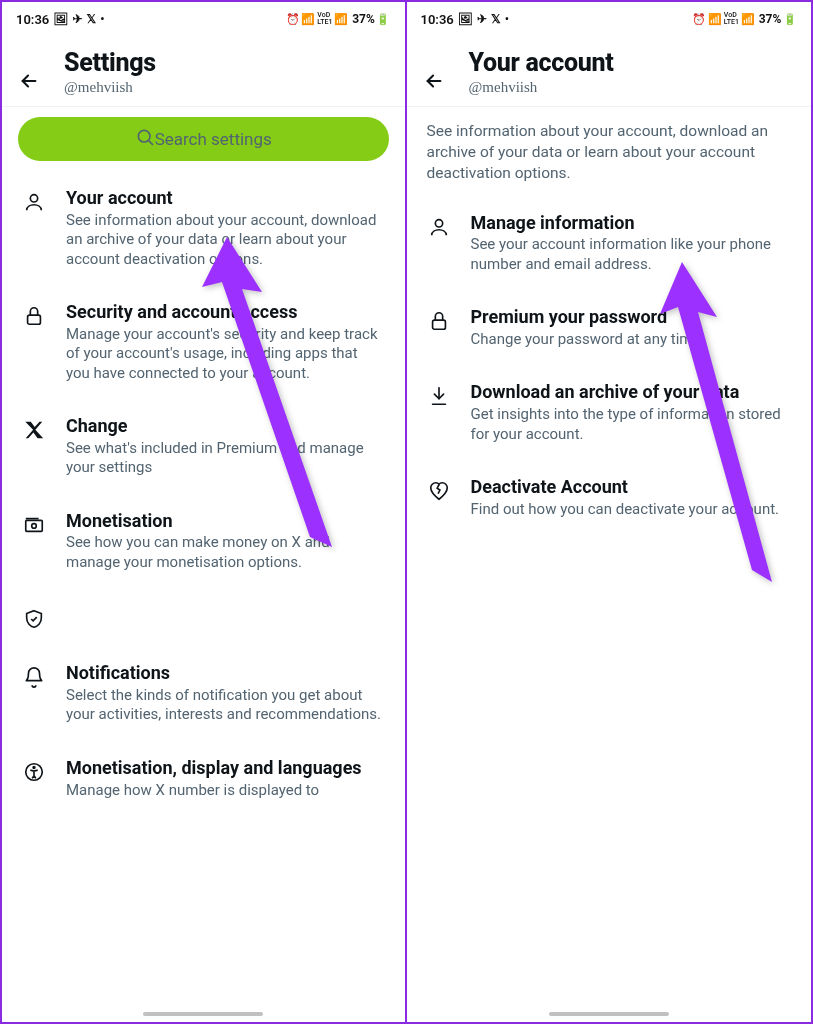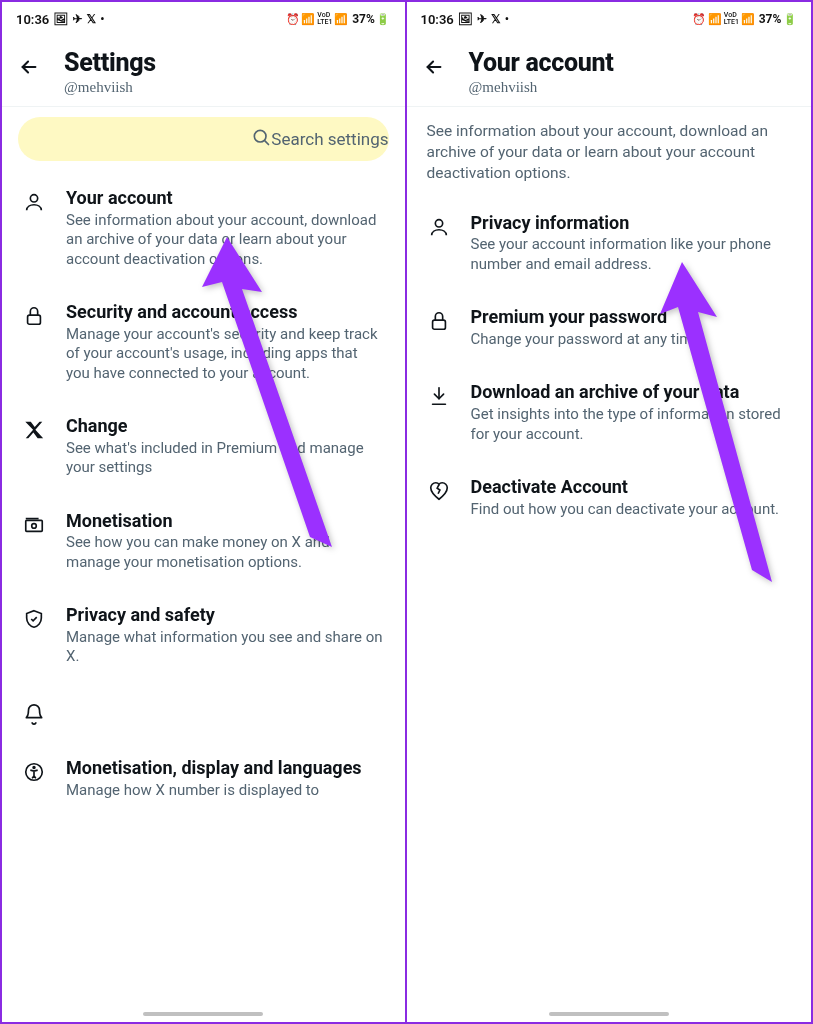--- a/index.html
+++ b/index.html
@@ -28,37 +28,37 @@
     font-size: 13px;
     font-weight: 600;
     color:#111;
     height: 30px;
   }
   .status-left { display:flex; align-items:center; gap:4px;text-align:center; }
   .status-right { display:flex; align-items:center; gap:2px; font-size:11px; font-weight:500;}
   .status-right .battery-pct { font-size:12px; margin-left:2px;font-weight:bold;}
   .header {
     display:flex;
-    align-items:flex-start;
+    align-items:flex-end;
     gap: 24px;
     padding: 16px 16px 10px 16px;
   }
   .back { padding-top:8px; }
   .back svg { width:22px; height:22px; }
   .title-block h1 { font-size:25px; font-weight:800; color:#0f1419; letter-spacing:-0.3px;}
   .handle { color:#536471; font-size:15px; margin-top:2px;font-family:Liberation Serif, serif;}
   .divider { border-bottom:1px solid #eff3f4; }
   .search {
     margin: 10px 16px 6px 16px;
-    background:#fef9c3;
+    background:#84cc16;
     border-radius: 28px;
     height:44px;
     display:flex;
     align-items:center;
-    justify-content:flex-end;
+    justify-content:center;
     gap:0;
     color:#536471;
     font-size:17px;
   }
   .search svg { width:20px; height:20px; stroke:#536471;}
   .intro {
     color:#536471;
     font-size:15.5px;
     line-height:1.35;
     padding: 14px 20px 8px 20px;
@@ -193,31 +193,31 @@
           <p>See how you can make money on X and manage your monetisation options.</p>
         </div>
     </div>
     <div class="item">
       <div class="icon">
           <svg viewBox="0 0 24 24" fill="none" stroke="currentColor" stroke-width="1.8">
             <path d="M12 3l8 3v5c0 5-3.5 9-8 10-4.5-1-8-5-8-10V6l8-3z"></path>
             <path d="M9 12l2 2 4-4"></path>
           </svg>
         </div>
-      <div class="text">
-          <h2>Privacy and safety</h2>
-          <p>Manage what information you see and share on X.</p>
-        </div>
     </div>
     <div class="item">
       <div class="icon">
           <svg viewBox="0 0 24 24" fill="none" stroke="currentColor" stroke-width="1.8">
             <path d="M6 8a6 6 0 0 1 12 0c0 7 3 8 3 8H3s3-1 3-8"></path>
             <path d="M10 21a2 2 0 0 0 4 0"></path>
           </svg>
+        </div>
+      <div class="text">
+          <h2>Notifications</h2>
+          <p>Select the kinds of notification you get about your activities, interests and recommendations.</p>
         </div>
     </div>
     <div class="item">
       <div class="icon">
           <svg viewBox="0 0 24 24" fill="none" stroke="currentColor" stroke-width="1.8">
             <circle cx="12" cy="12" r="9"></circle>
             <circle cx="12" cy="7" r="1" fill="currentColor"></circle>
             <path d="M8 10l4 1 4-1M12 11v5m-2 3 2-3 2 3"></path>
           </svg>
         </div>
@@ -274,21 +274,21 @@
 
   <div class="list">
     <div class="item">
       <div class="icon">
           <svg viewBox="0 0 24 24" fill="none" stroke="currentColor" stroke-width="1.8">
             <circle cx="12" cy="8" r="4"></circle>
             <path d="M4 21c0-4 4-6 8-6s8 2 8 6"></path>
           </svg>
         </div>
       <div class="text">
-          <h2>Privacy information</h2>
+          <h2>Manage information</h2>
           <p>See your account information like your phone number and email address.</p>
         </div>
     </div>
     <div class="item">
       <div class="icon">
           <svg viewBox="0 0 24 24" fill="none" stroke="currentColor" stroke-width="1.8">
             <rect x="5" y="11" width="14" height="10" rx="2"></rect>
             <path d="M8 11V7a4 4 0 0 1 8 0v4"></path>
           </svg>
         </div>

